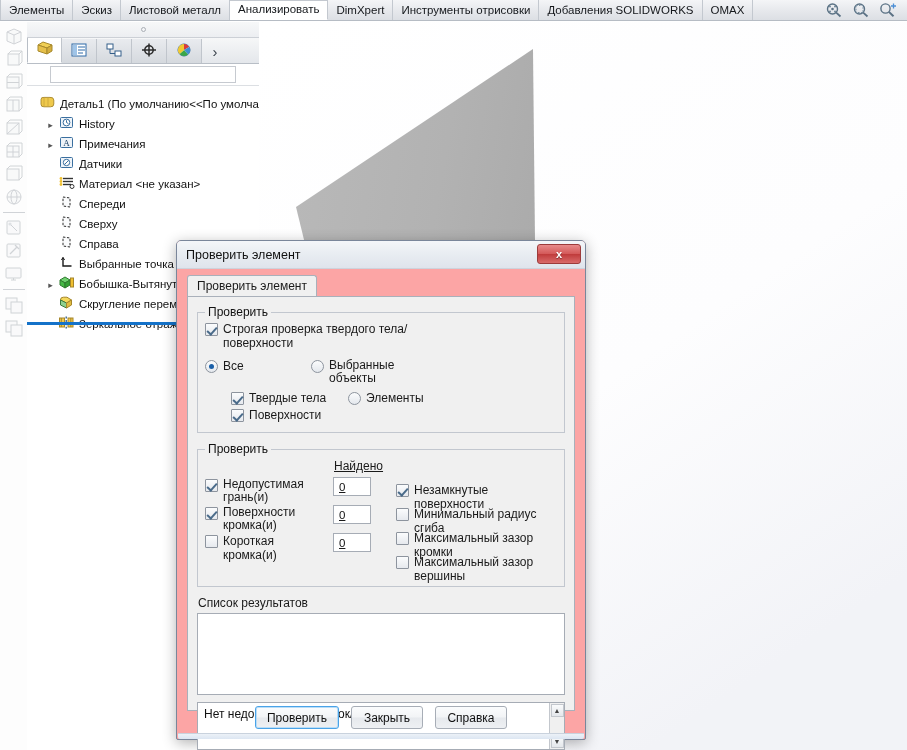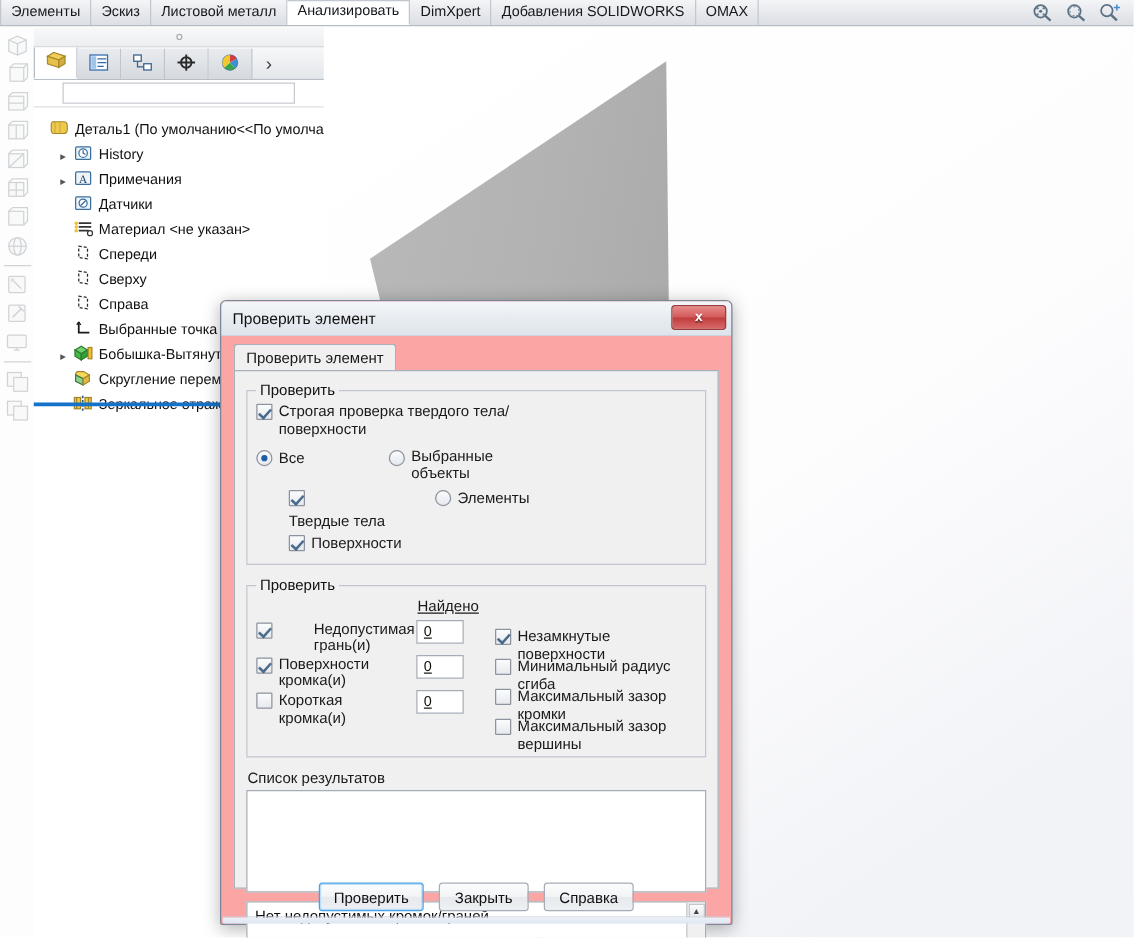--- a/index.html
+++ b/index.html
@@ -236,20 +236,23 @@
         <span>Эскиз</span>
       </div>
     <div class="cmdtab">
         <span>Листовой металл</span>
       </div>
     <div class="cmdtab active">
         <span>Анализировать</span>
       </div>
     <div class="cmdtab">
         <span>DimXpert</span>
+      </div>
+    <div class="cmdtab">
+        <span>Инструменты отрисовки</span>
       </div>
     <div class="cmdtab">
         <span>Добавления SOLIDWORKS</span>
       </div>
     <div class="cmdtab">
         <span>OMAX</span>
       </div>
 
     <div class="cmdbar-right">
       <span>
@@ -674,21 +677,21 @@
             <div class="g1-col-b">
               <label class="rad">
                 <span class="circ"></span>
                 <span style="line-height:13px;display:inline-block;max-width:100px;">Выбранные объекты</span>
               </label>
             </div>
           </div>
 
           <div class="g1-sub">
             <div class="g1-sub-row">
-              <label class="chk" style="width:105px;flex-direction:column;">
+              <label class="chk" style="width:105px;">
                 <span class="box checked"></span>
                 <span>Твердые тела</span>
               </label>
               <label class="rad">
                 <span class="circ"></span>
                 <span>Элементы</span>
               </label>
             </div>
             <div class="g1-sub-row">
               <label class="chk" style="width:105px;">
@@ -702,21 +705,21 @@
         <fieldset class="grp">
           <legend>Проверить</legend>
 
           <div class="g2">
 
             <div class="g2-left">
               <div style="height:19px;"></div>
               <div class="g2-row">
                 <label class="chk" style="max-width:120px;">
                   <span class="box checked"></span>
-                  <span style="line-height:13px;display:inline-block;margin-left:28px;">Недопустимая грань(и)</span>
+                  <span style="line-height:13px;display:inline-block;">Недопустимая грань(и)</span>
                 </label>
               </div>
               <div class="g2-row">
                 <label class="chk" style="max-width:120px;">
                   <span class="box checked"></span>
                   <span style="line-height:13px;display:inline-block;">Поверхности кромка(и)</span>
                 </label>
               </div>
               <div class="g2-row">
                 <label class="chk" style="max-width:125px;">

